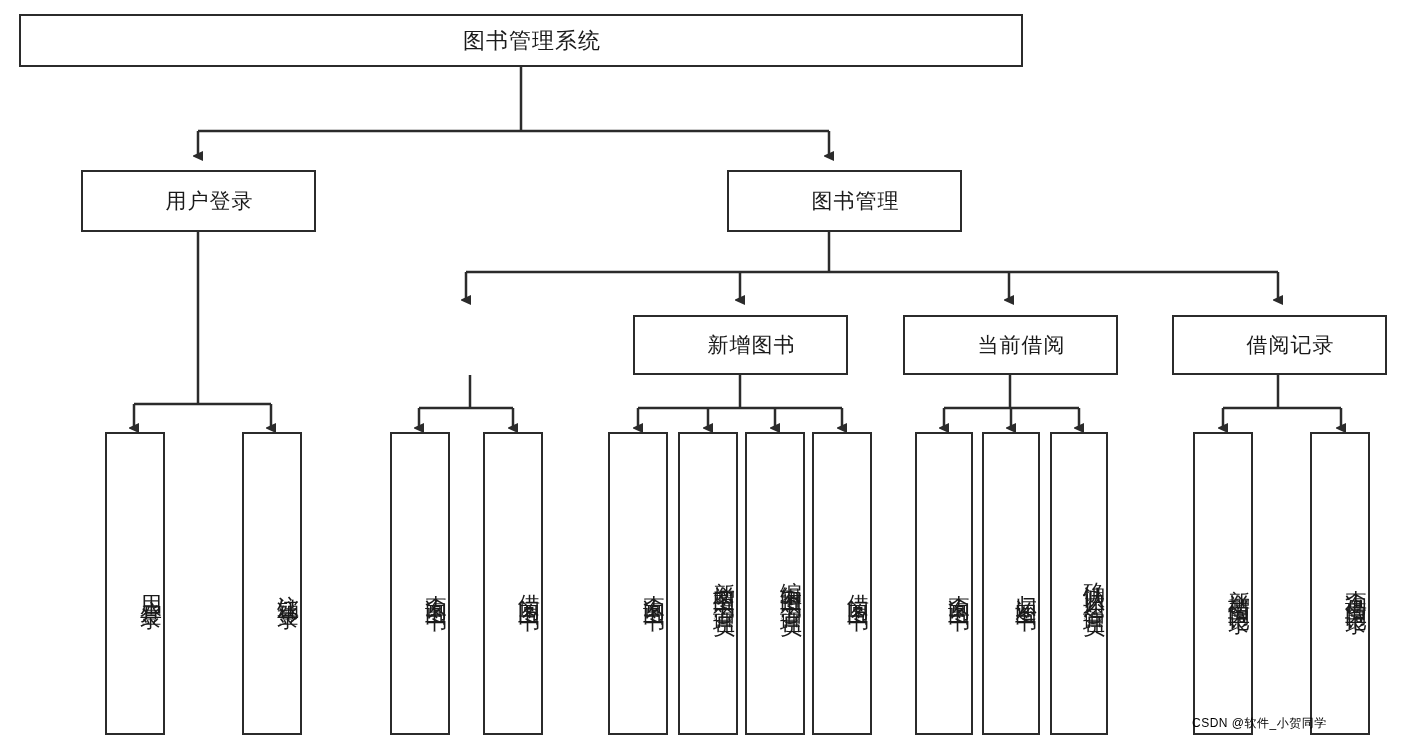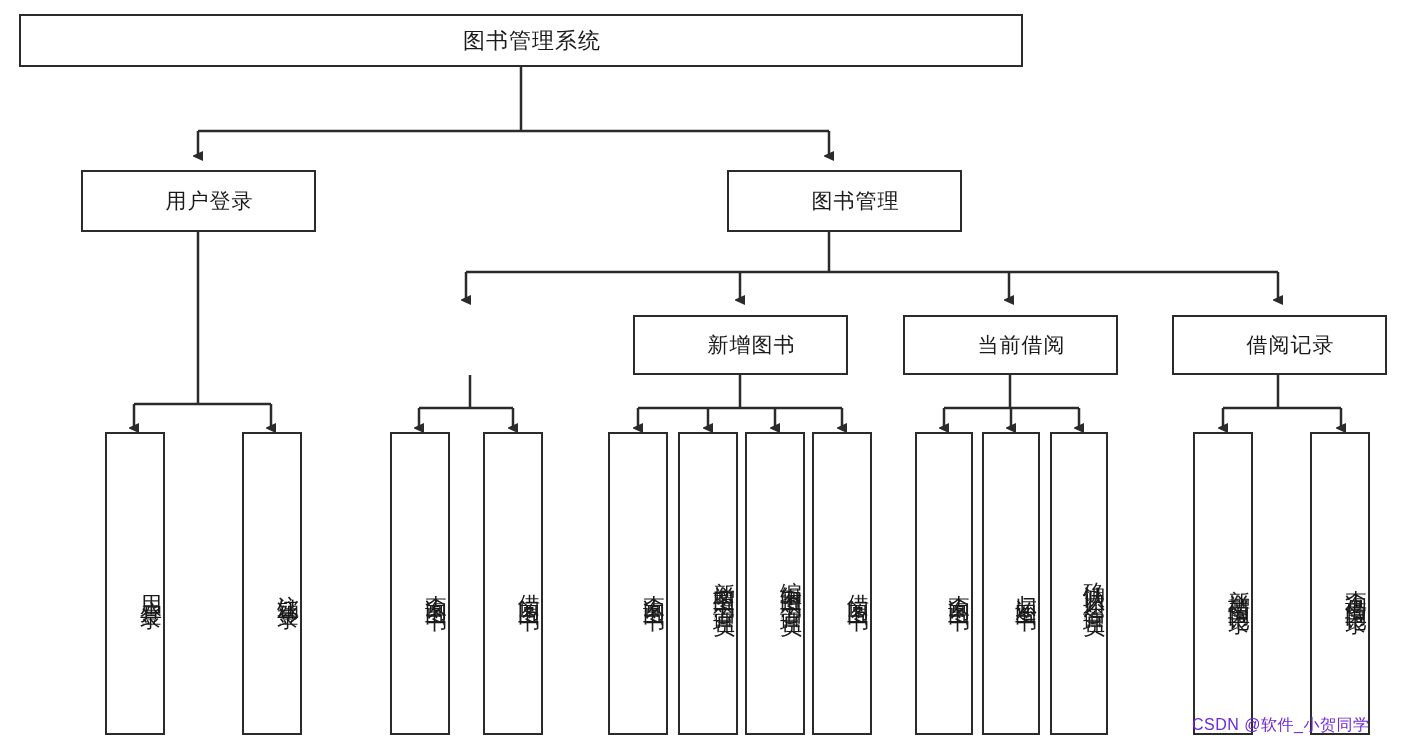--- a/index.html
+++ b/index.html
@@ -53,22 +53,22 @@
   .node.vert .lbl {
     writing-mode: vertical-rl;
     text-orientation: upright;
     white-space: nowrap;
   }
   #root-node {
     font-size: 22px;
   }
   .watermark {
     position: absolute;
-    font-size: 16px;
-    color: #6d28d9;
+    font-size: 12px;
+    color: #000000;
     white-space: nowrap;
     letter-spacing: 0.5px;
   }
 </style>
 </head>
 <body>
 
 <div id="canvas">
 
   <svg class="connectors" viewBox="0 0 1405 747">

